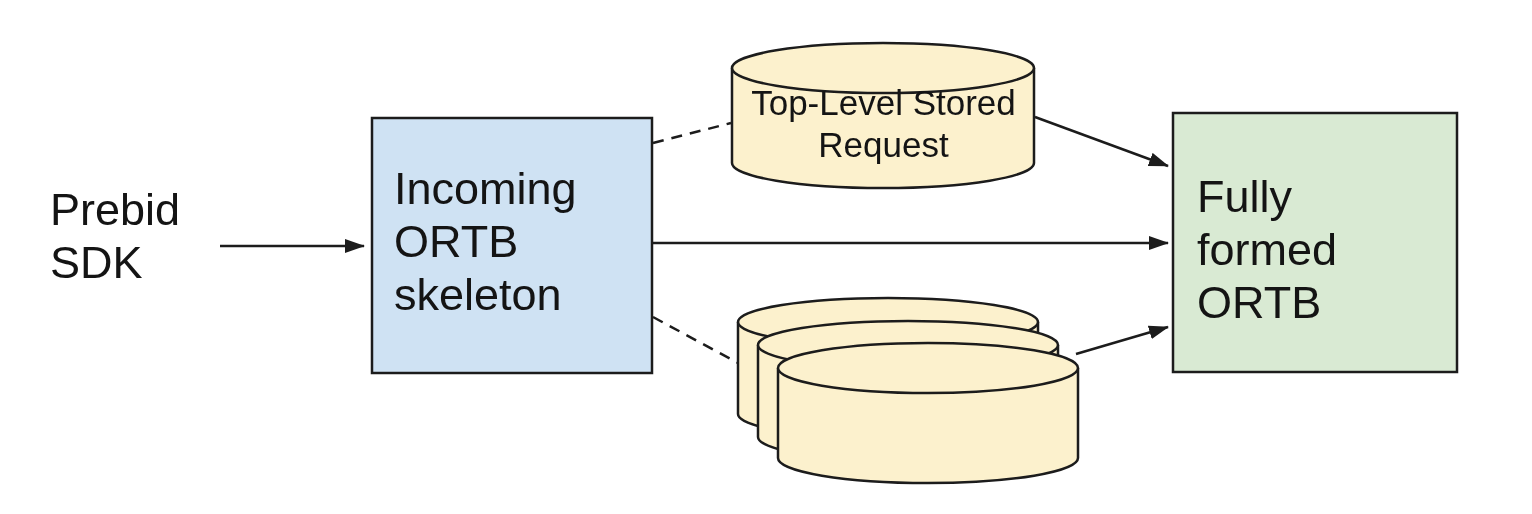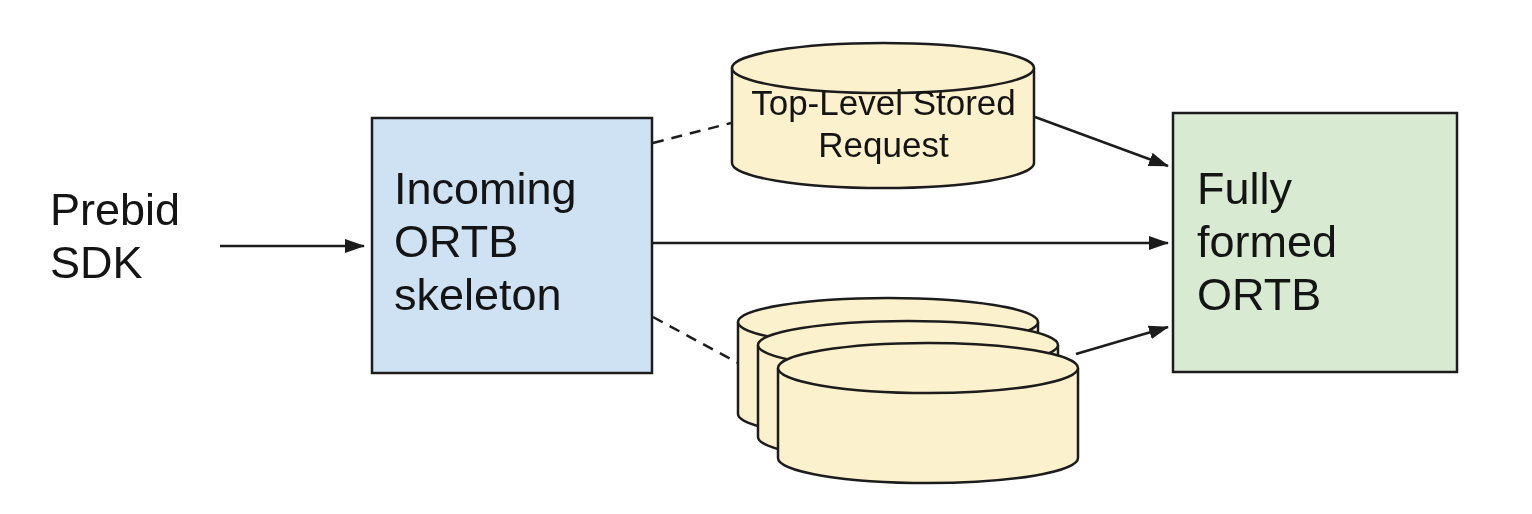--- a/index.html
+++ b/index.html
@@ -31,21 +31,21 @@
     line-height: 53px;
     text-align: left;
   }
   .label-cyl {
     font-size: 35px;
     line-height: 42px;
     text-align: center;
   }
   .lbl-prebid   { left: 50px;  top: 183px; width: 175px; }
   .lbl-incoming { left: 394px; top: 162px; width: 250px; }
-  .lbl-fully    { left: 1197px; top: 162px; width: 250px; }
+  .lbl-fully    { left: 1197px; top: 170px; width: 250px; }
   .lbl-topcyl   { left: 732px; top: 82px;  width: 303px; }
   .lbl-impcyl   { left: 778px; top: 377px; width: 302px; }
 </style>
 </head>
 <body>
 
 <div class="diagram-canvas">
 
   <svg width="1532" height="514" viewBox="0 0 1532 514">
     <defs>

